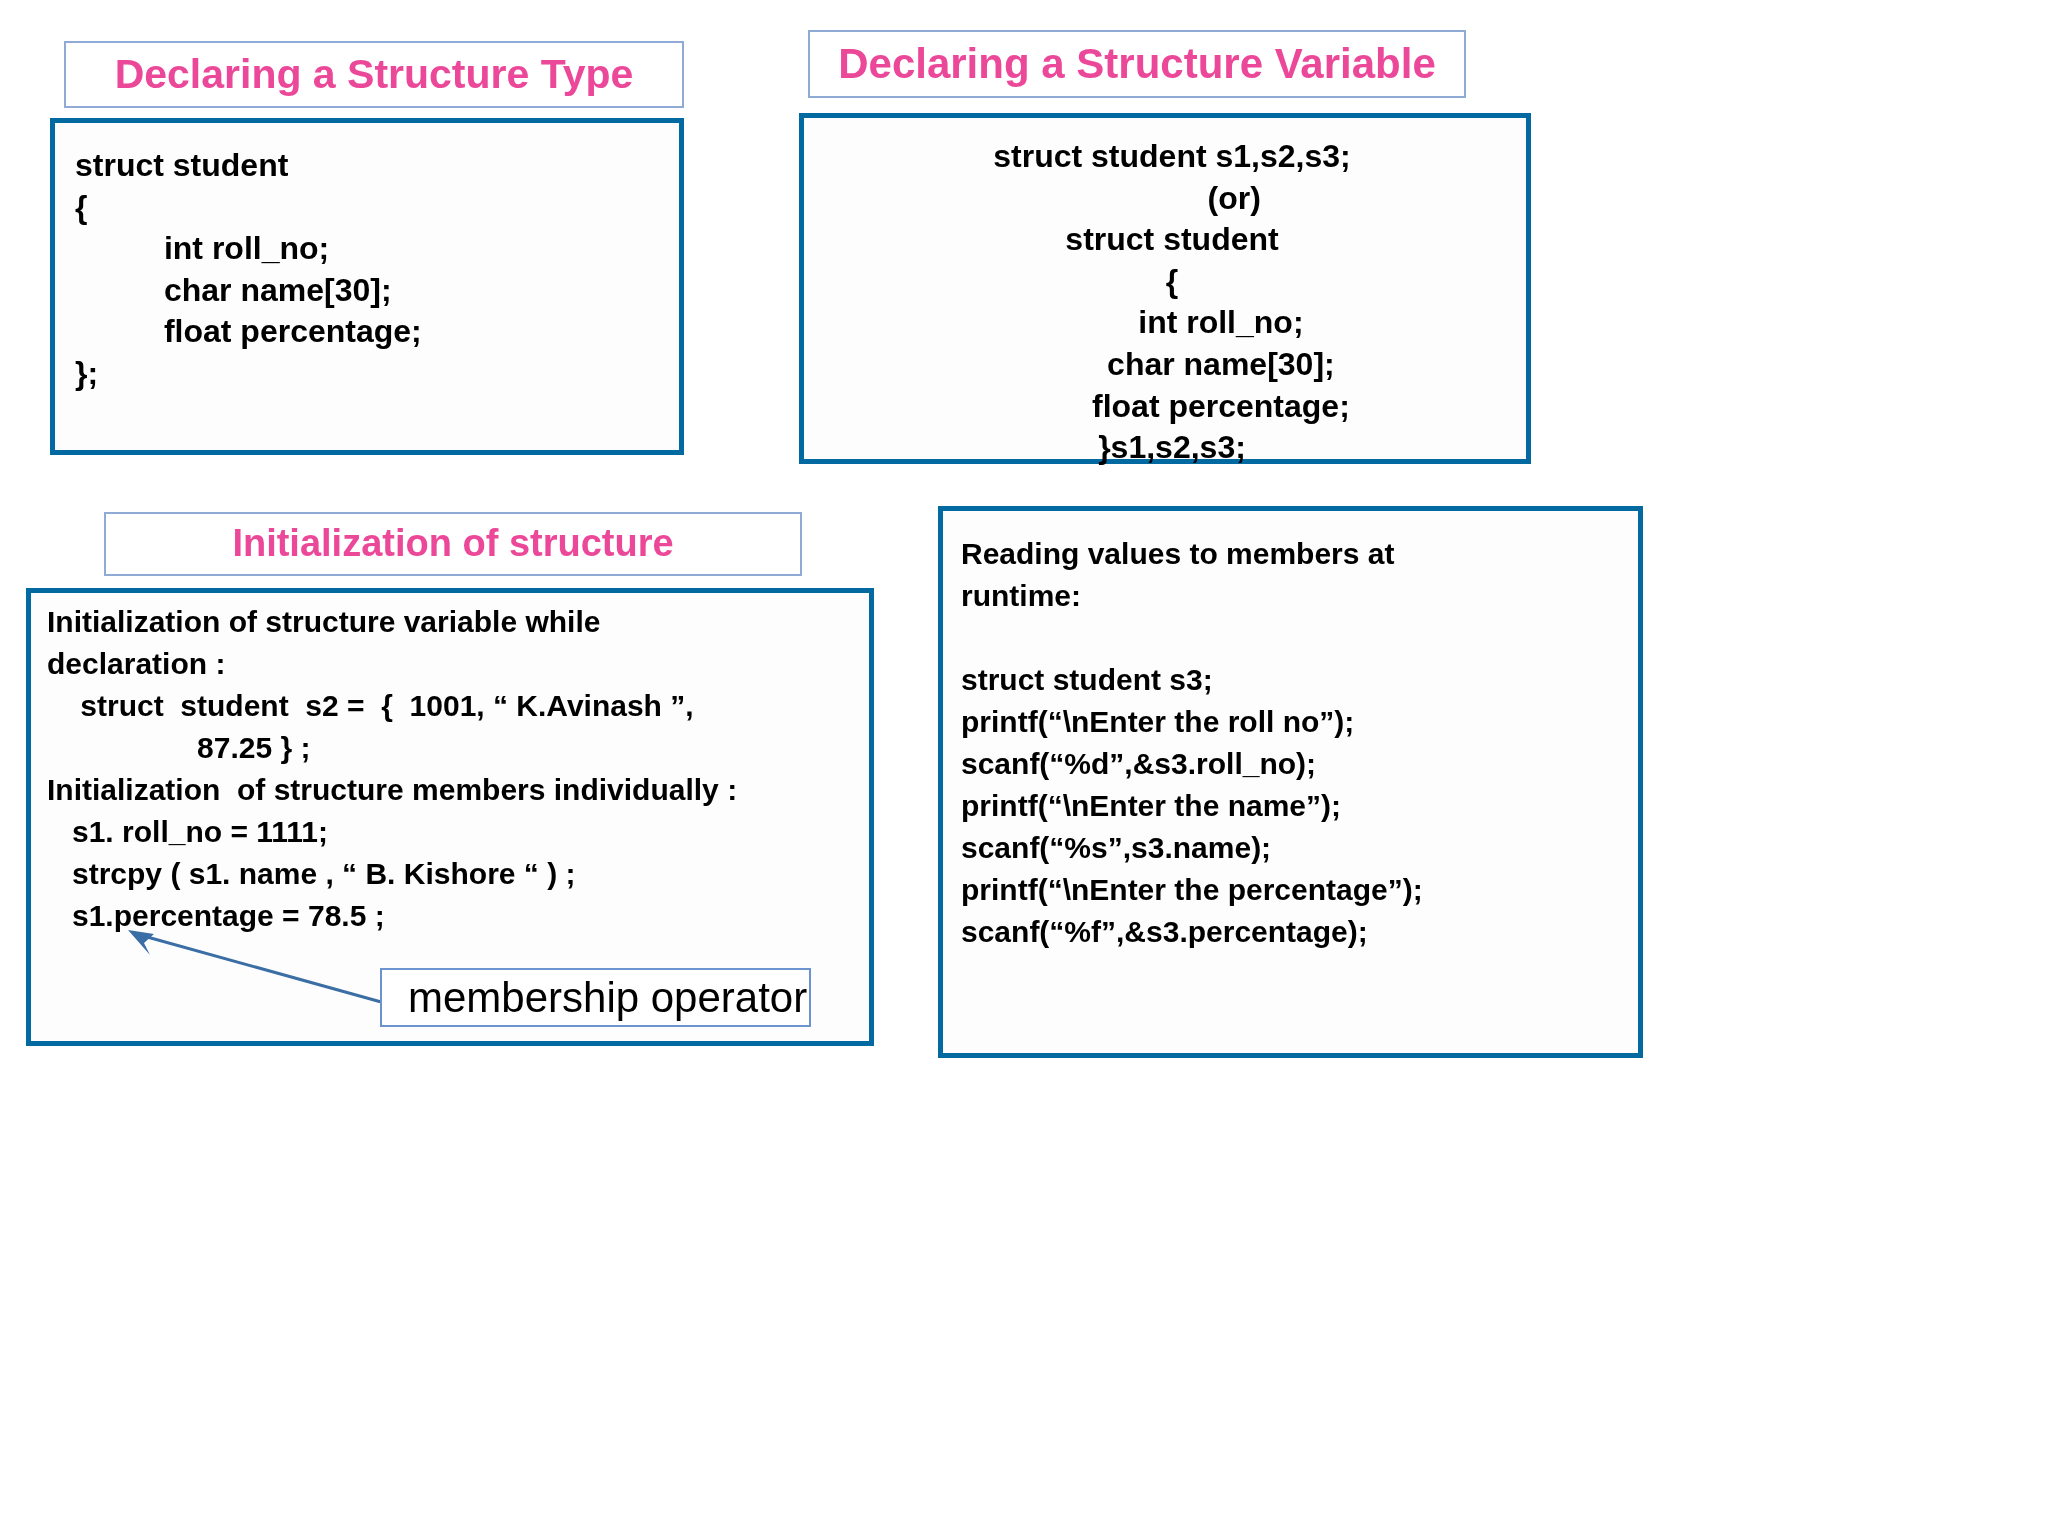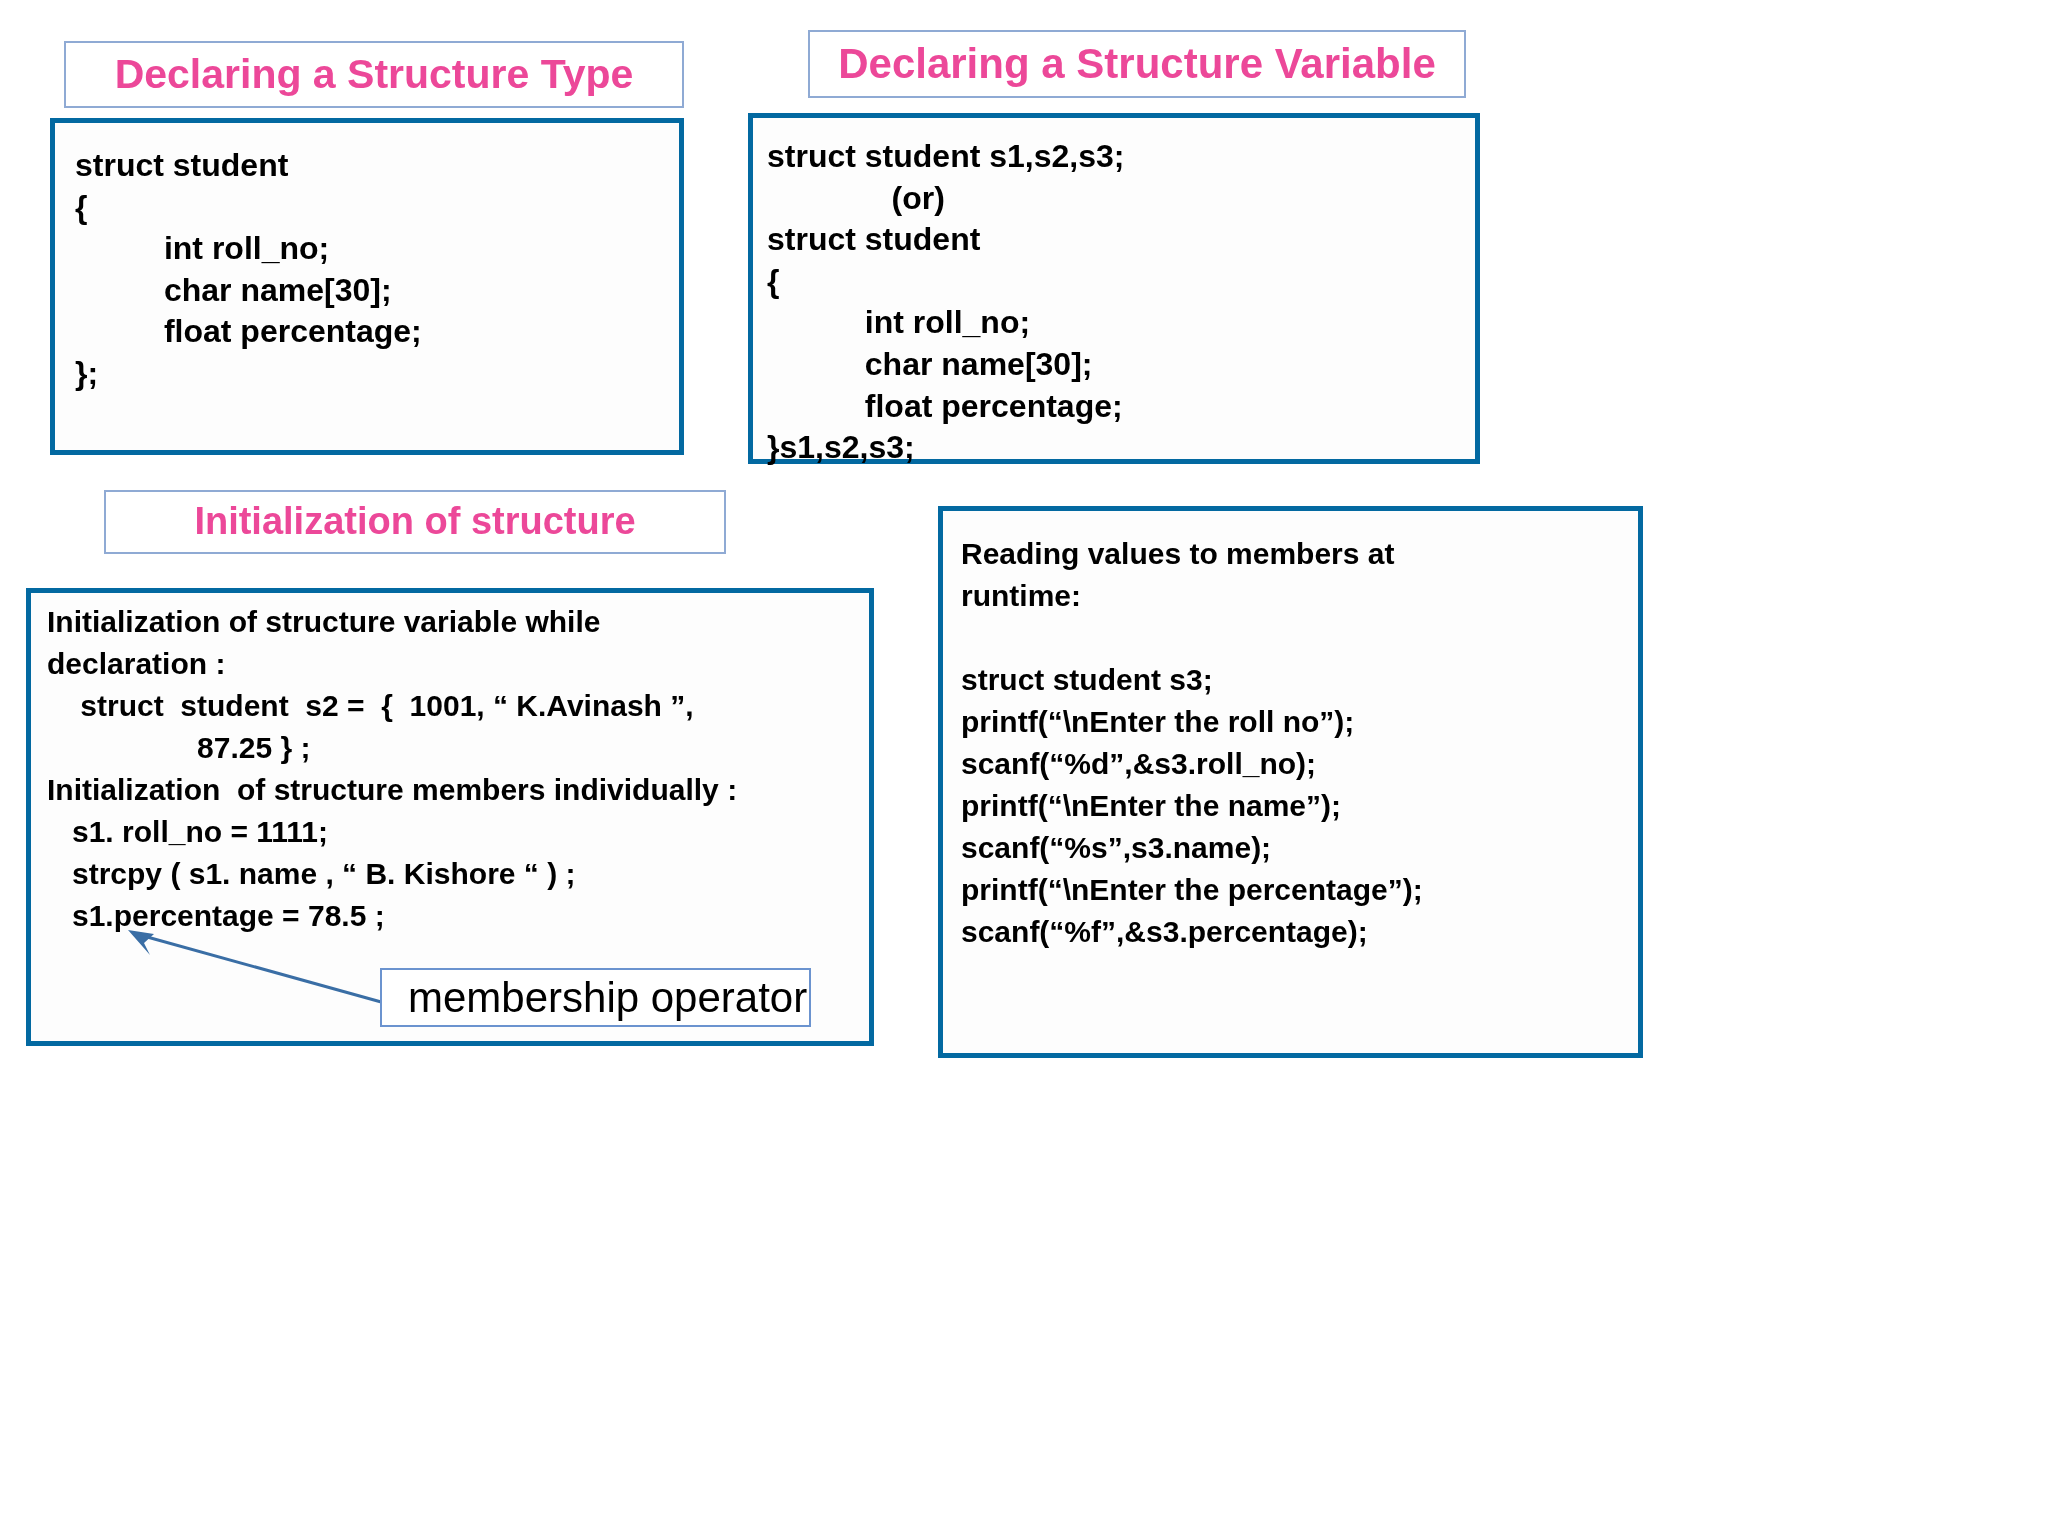--- a/index.html
+++ b/index.html
@@ -85,36 +85,36 @@
   #title-struct-type .title-text { font-size: 41px; }
 
   
   #title-struct-var {
     left: 808px; top: 30px;  width: 658px;  height: 68px;
   }
   #title-struct-var .title-text { font-size: 42px; }
 
   
   #title-init {
-    left: 104px; top: 490px; width: 622px;  height: 64px;
+    left: 104px; top: 512px; width: 698px;  height: 64px;
   }
   #title-init .title-text { font-size: 38px; }
 
   
   #box-struct-type {
     left: 50px;  top: 118px; width: 634px;  height: 337px;
   }
   #box-struct-type .code-lines {
     font-size: 32px;
     padding: 22px 0 0 20px;
   }
 
   
   #box-struct-var {
-    left: 748px; top: 113px; width: 732px;  height: 351px;
+    left: 799px; top: 113px; width: 732px;  height: 351px; text-align: center;
   }
   #box-struct-var .code-lines {
     font-size: 32px;
     padding: 18px 0 0 14px;
   }
 
   
   #box-init {
     left: 26px;  top: 588px; width: 848px;  height: 458px;
   }

